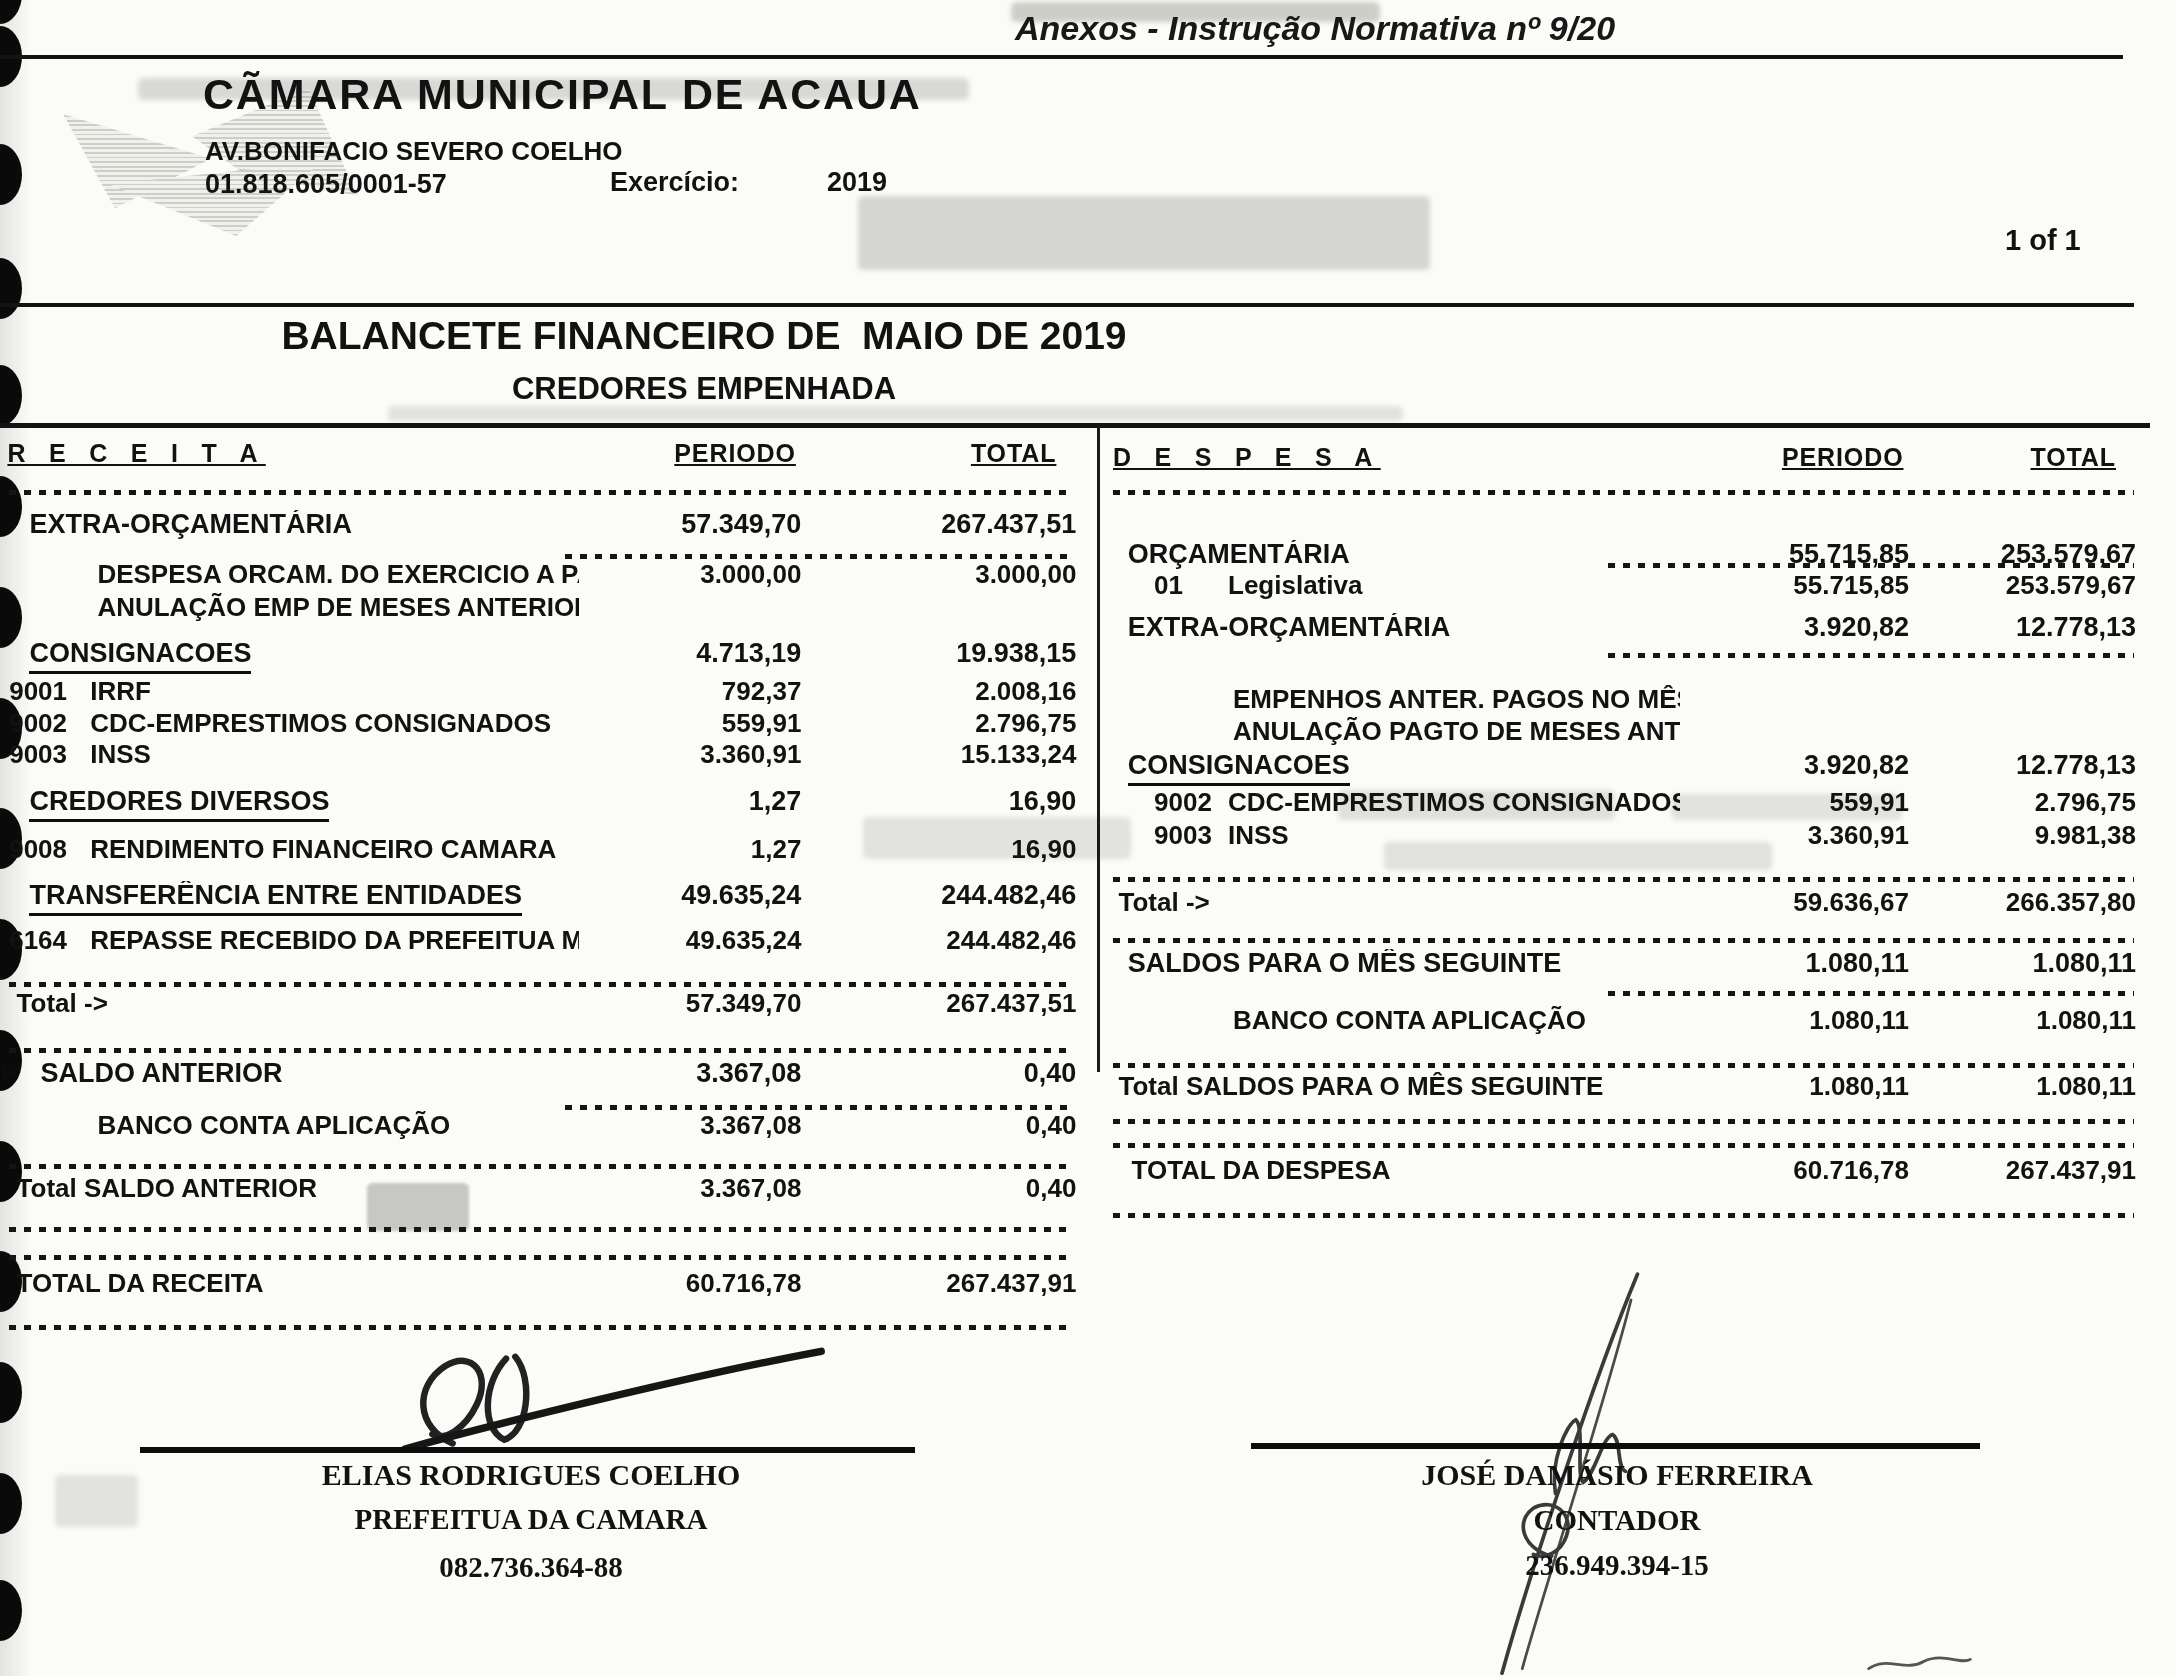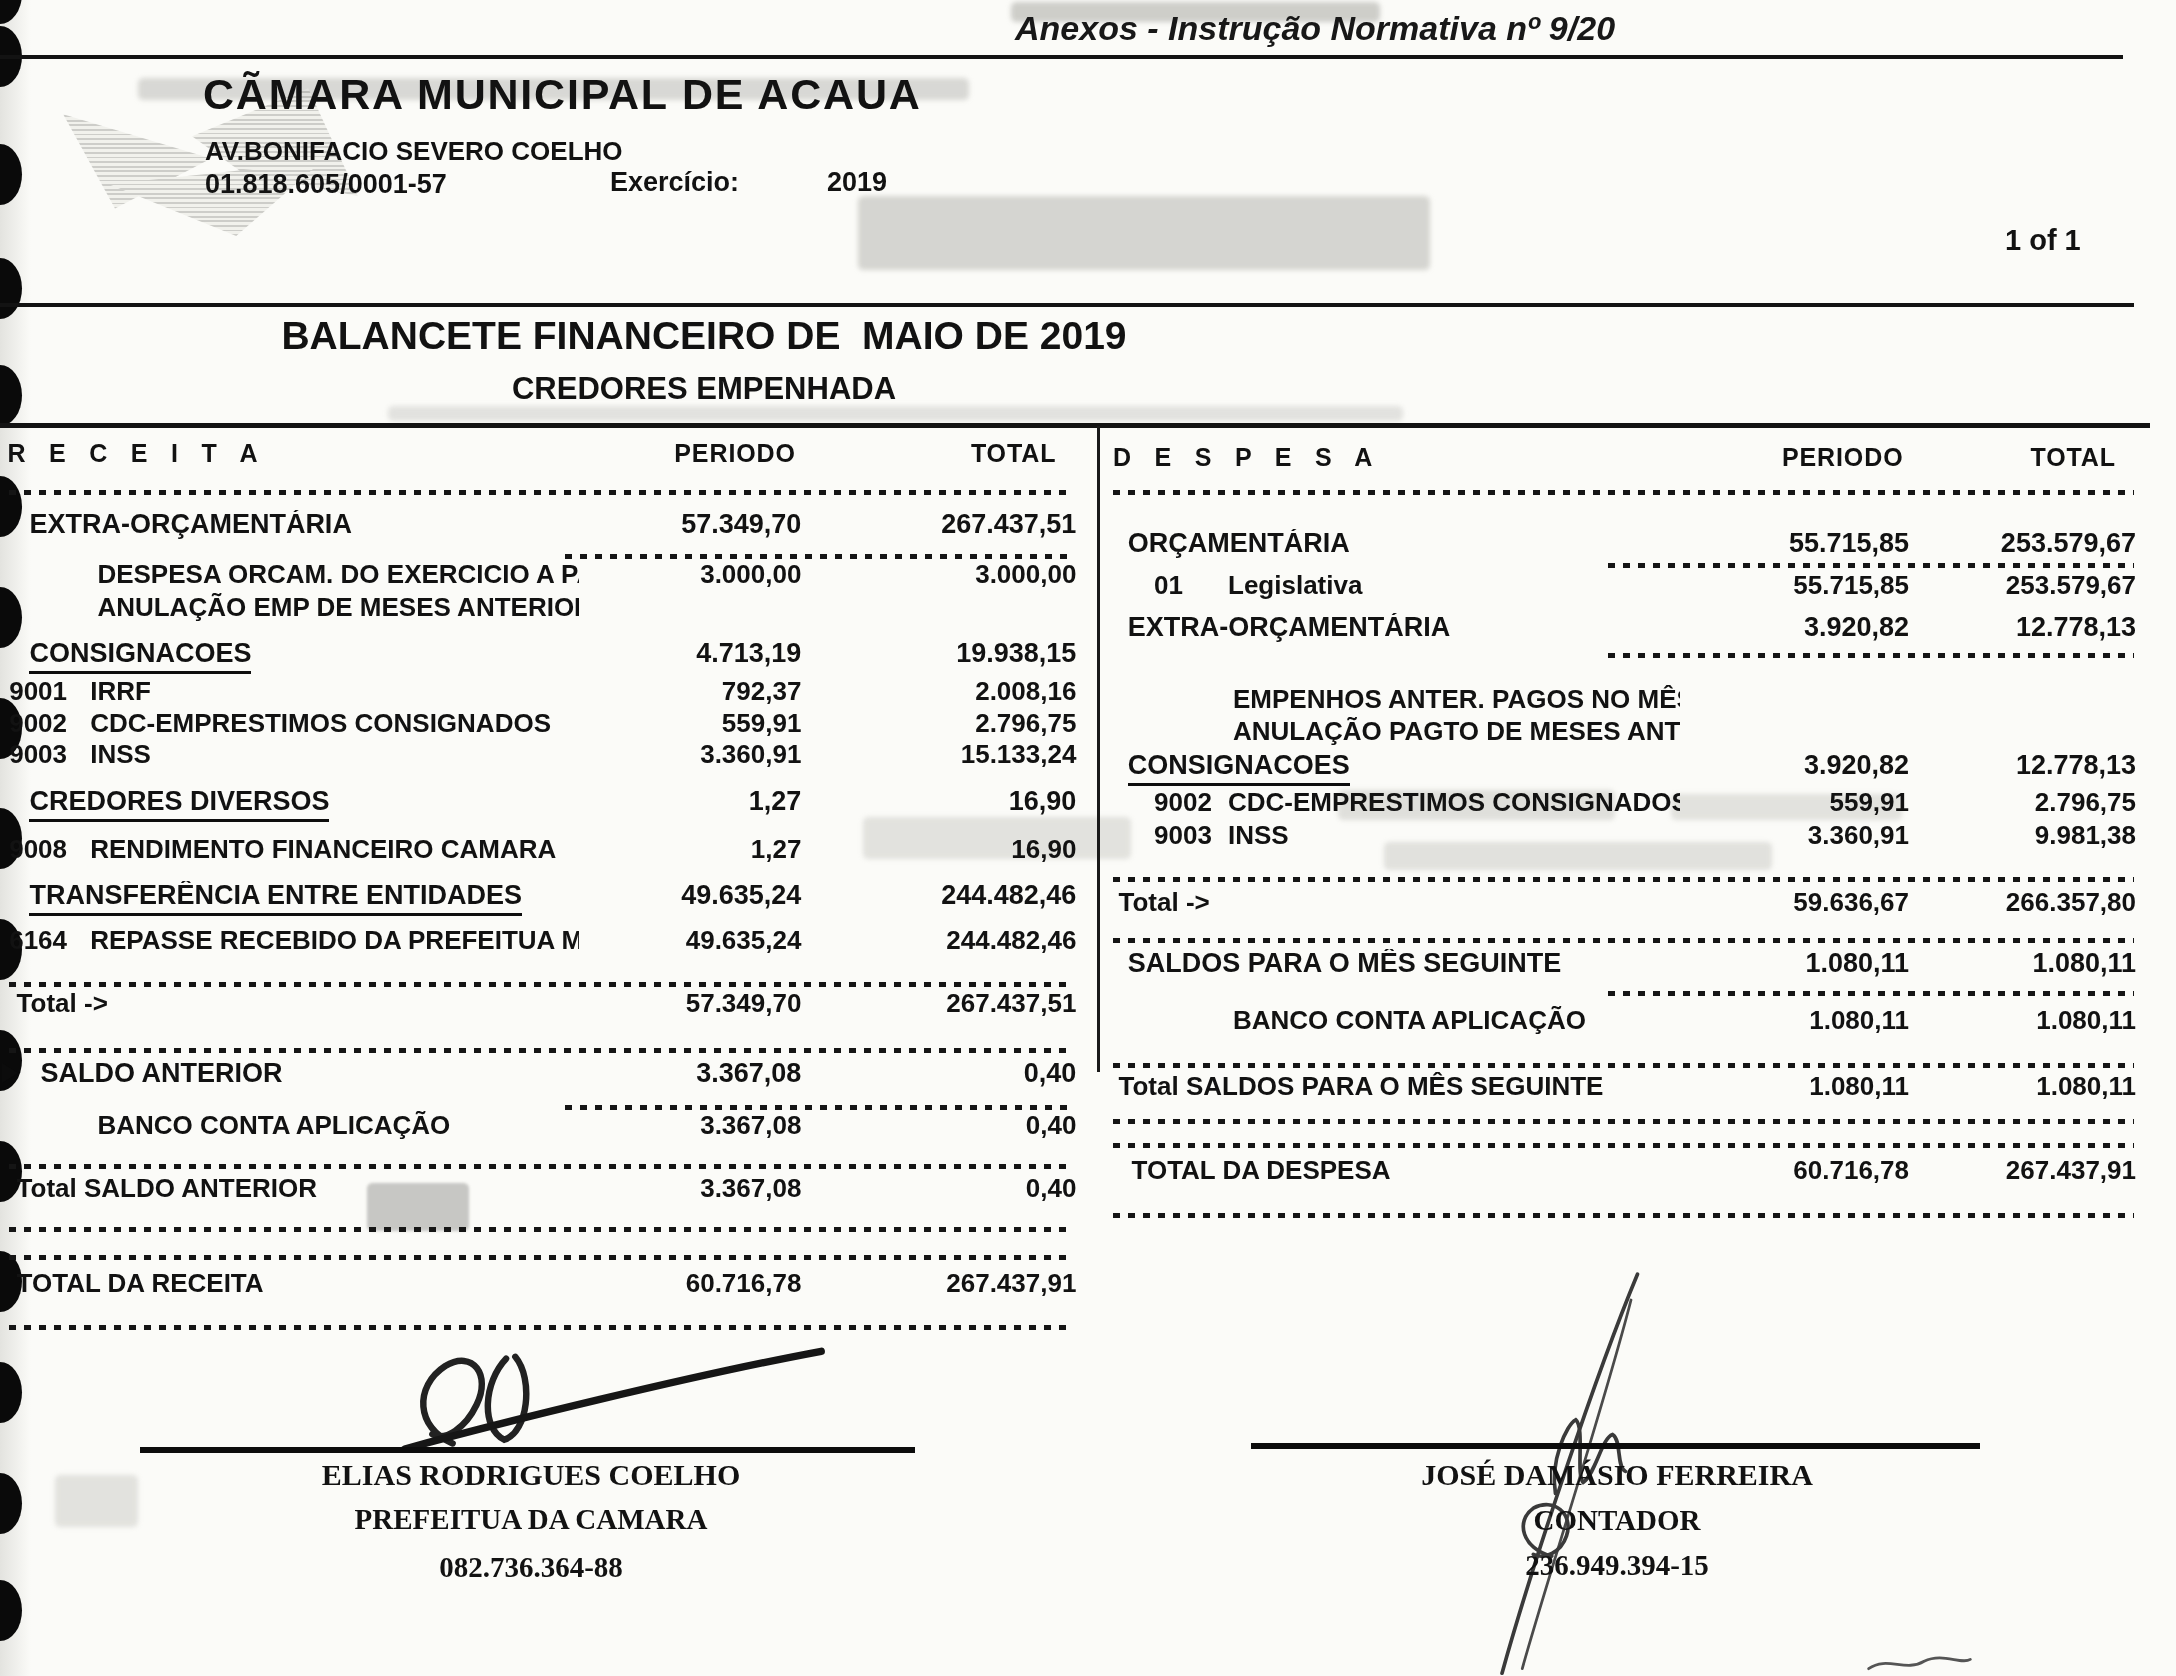--- a/index.html
+++ b/index.html
@@ -38,21 +38,21 @@
   .lrow.item .lbl{padding-left:1.8px;}
   .rrow.item .lbl{padding-left:41px;}
   .lrow.sec .lbl{padding-left:22px;}
   .rrow.sec .lbl{padding-left:14.8px;}
   .lrow.sub .lbl{padding-left:90px;}
   .rrow.sub .lbl{padding-left:120px;}
   .lrow.tot .lbl{padding-left:9.2px;}
   .rrow.tot .lbl{padding-left:5.5px;}
   .sec{font-size:27px;}
   .u .txt{border-bottom:3.7px solid #0e0e0e;padding-bottom:2.8px;}
-  .hdr{font-weight:700;font-size:25px;}
+  .hdr{font-weight:700;font-size:25px;text-decoration:underline;}
   .hdr .hdr-name{letter-spacing:8.3px;padding-left:0;}
   .hdr .num{letter-spacing:0.9px;}
   .hdr .num.p{padding-right:5.5px;}
   .hdr .num.t{padding-right:20px;}
   .dot{position:absolute;height:4.6px;
       background:repeating-linear-gradient(90deg,#151515 0 7.4px,transparent 7.4px 15px);}
   .vdiv{position:absolute;left:1097px;top:426px;width:2.8px;height:646px;background:#1a1a1a;}
   .arrow{position:absolute;left:1.8px;top:1063px;width:0;height:0;
       border-left:16.6px solid #0c0c0c;border-top:10px solid transparent;
       border-bottom:10px solid transparent;}
@@ -263,21 +263,21 @@
 
 <div class="rrow hdr" style="top:443px;">
   <div class="lbl hdr-name">
       <span class="txt">D E S P E S A</span>
     </div>
   <span class="num p">PERIODO</span>
   <span class="num t">TOTAL</span>
 </div>
 <div class="dot" style="left:1113px;top:490px;width:1021px;"></div>
 
-<div class="rrow sec" style="top:529px;">
+<div class="rrow sec" style="top:540px;">
   <div class="lbl">
       <span class="txt">ORÇAMENTÁRIA</span>
     </div>
   <span class="num">55.715,85</span>
   <span class="num">253.579,67</span>
 </div>
 <div class="dot" style="left:1608px;top:563px;width:526px;"></div>
 <div class="rrow item" style="top:571px;">
   <div class="lbl">
       <span class="code">01</span>

